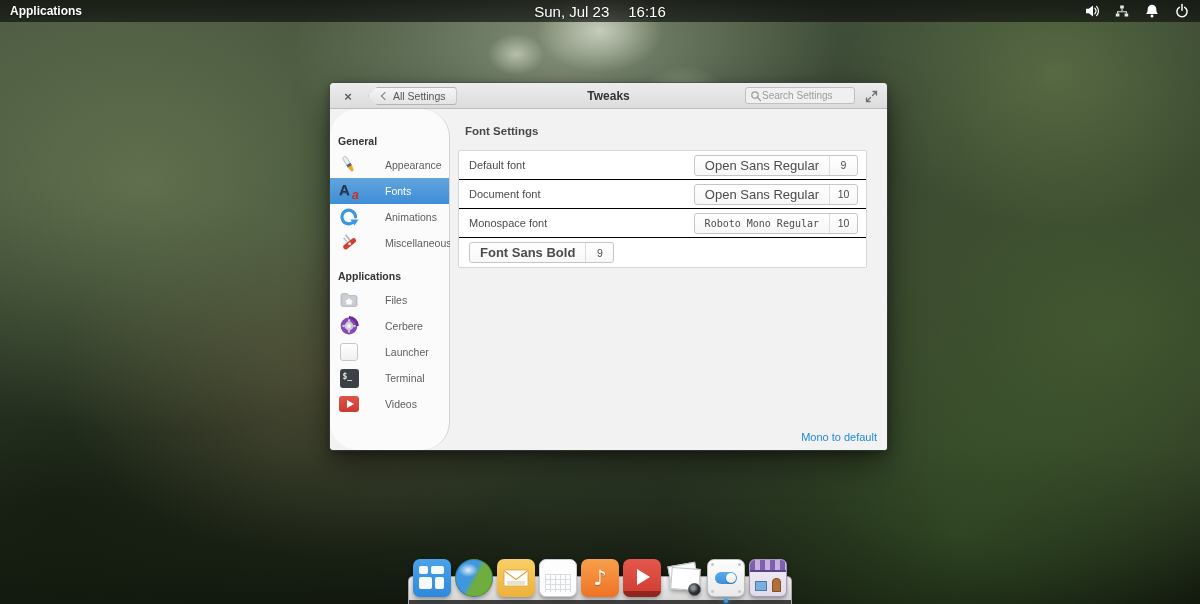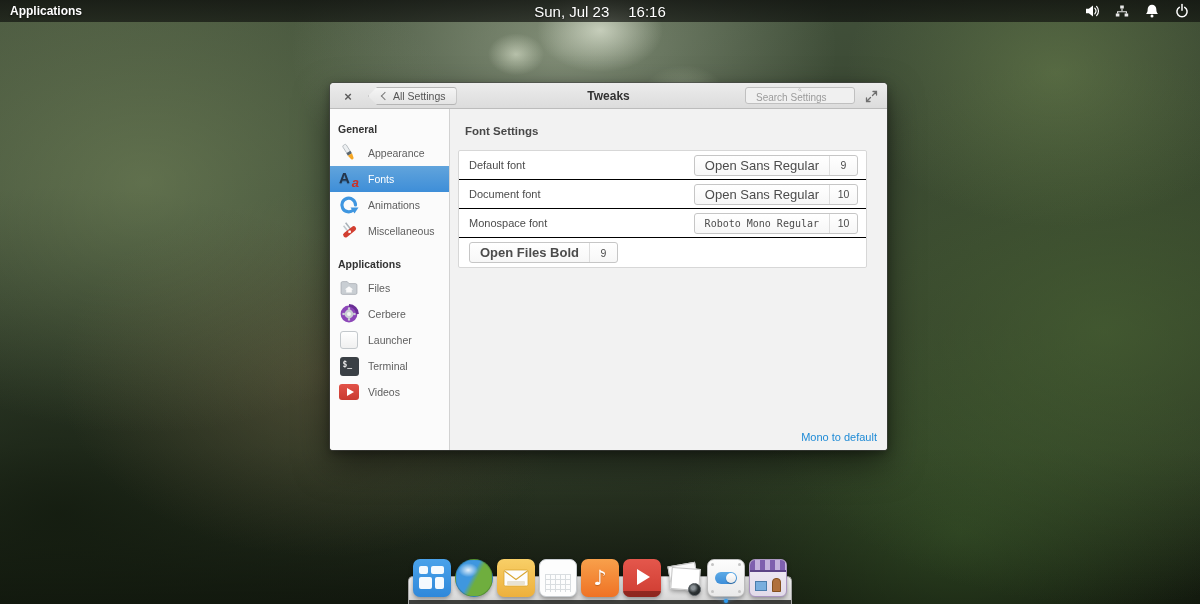--- a/index.html
+++ b/index.html
@@ -44,32 +44,32 @@
   .close-btn { position:absolute; left:9px; top:0; height:26px; width:18px; font-size:13px; font-weight:bold;
     color:#5c5c5c; display:flex; align-items:center; justify-content:center; cursor:default; }
   .back-btn { position:absolute; left:38px; top:4px; height:18px; padding:0 10px 0 6px;
     background:linear-gradient(#f5f5f5,#e4e4e4); border:1px solid #b5b5b5; border-radius:3px;
     font-size:10.5px; color:#555; display:flex; align-items:center; gap:4px;
     clip-path:polygon(9px 0, 100% 0, 100% 100%, 9px 100%, 0 50%); padding-left:13px; }
   .back-chev { width:6px; height:6px; border-left:1.5px solid #7a7a7a; border-bottom:1.5px solid #7a7a7a;
     transform:rotate(45deg); margin-right:1px; }
   .win-title { position:absolute; left:0; right:0; text-align:center; font-size:12px; font-weight:bold; color:#333; }
   .search-box { position:absolute; right:32px; top:4px; width:110px; height:17px;
-    background:#f0f0f0; border:1px solid #c0c0c0; border-radius:3px; display:flex; align-items:center; padding:0 4px;flex-direction:column; }
+    background:#f0f0f0; border:1px solid #c0c0c0; border-radius:3px; display:flex; align-items:center; padding:0 4px; }
   .search-box input { border:none; outline:none; background:transparent; width:88px; font-size:10px; color:#555;
     font-family:"Liberation Sans",sans-serif; }
   .search-box input::placeholder { color:#9b9b9b; }
   .maximize-btn { position:absolute; right:8px; top:5px; width:16px; height:16px; display:flex; align-items:center; justify-content:center; }
 
   .win-body { flex:1; display:flex; border-radius:0 0 3px 3px; overflow:hidden; }
 
   
-  .sidebar { width:120px; flex:0 0 120px; background:#fbfbfb; border-right:1px solid #d2d2d2; padding-top:6px; }
+  .sidebar { width:120px; flex:0 0 120px; background:#fbfbfb; border-right:1px solid #d2d2d2; padding-top:18px;border-radius:28px; }
   .sb-heading { font-size:10.5px; font-weight:bold; color:#333; padding:8px 8px 5px 8px; }
-  .sb-item { height:26px; display:flex; align-items:center; gap:8px; padding-left:8px; cursor:default; }
+  .sb-item { height:26px; display:flex; align-items:center; gap:25px; padding-left:8px; cursor:default; }
   .sb-item.selected { background:linear-gradient(#61a4dc,#3e8ed8); }
   .sb-item.selected .sb-label { color:#fff; }
   .sb-ico { width:22px; height:22px; flex:0 0 22px; display:flex; align-items:center; justify-content:center; position:relative; }
   .sb-label { font-size:10.5px; color:#5e5e5e; }
 
   
   .fonts-art { position:relative; width:22px; height:22px; }
   .fonts-art .fa-A { position:absolute; left:1px; top:1px; font-size:15px; font-weight:bold; color:#23354c; text-shadow:0 1px 1px rgba(0,0,0,.3); }
   .fonts-art .fa-a { position:absolute; right:1px; bottom:0px; font-size:13px; font-weight:bold; color:#cc2f24; font-style:italic; }
   .launcher-art { width:18px; height:18px; background:linear-gradient(#ffffff,#f0f0f0); border:1px solid #c3c8cc; border-radius:3px; }
@@ -335,21 +335,21 @@
           </div>
           <div class="frow mono">
             <span class="flabel">Monospace font</span>
             <span class="fbtn">
               <span class="fname">Roboto Mono Regular</span>
               <span class="fsize">10</span>
             </span>
           </div>
           <div class="frow boldname">
             <span class="fbtn">
-              <span class="fname">Open Files Bold</span>
+              <span class="fname">Font Sans Bold</span>
               <span class="fsize">9</span>
             </span>
           </div>
         </div>
 
         <span class="reset-link">Mono to default</span>
       </div>
     </div>
   </div>
 

